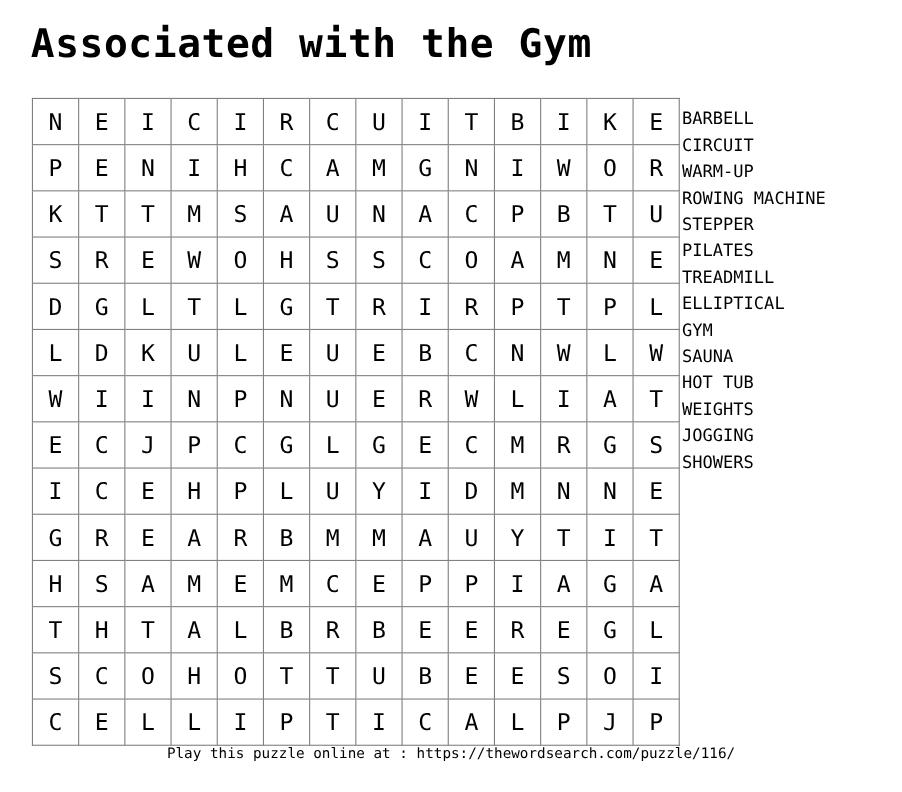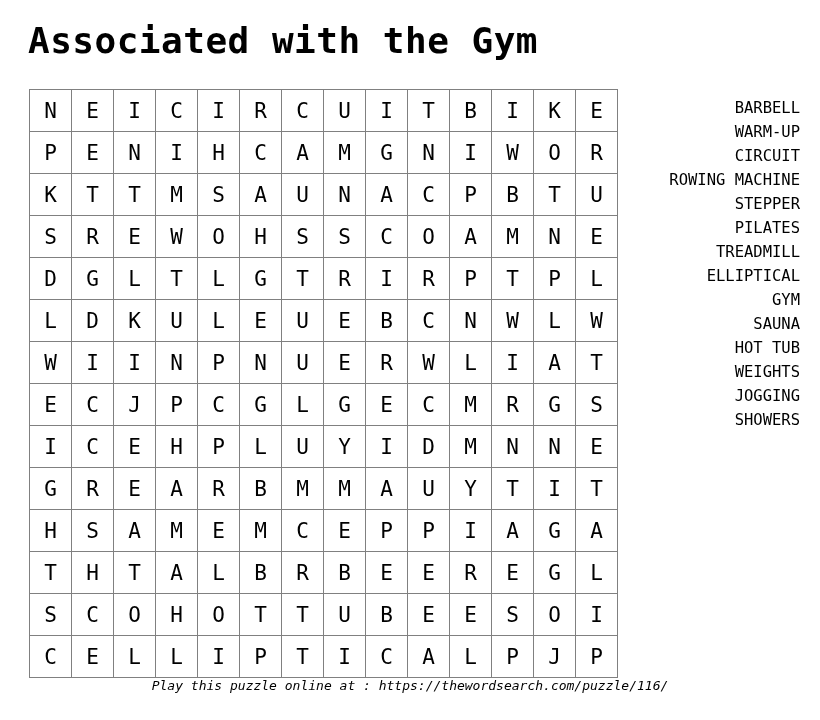--- a/index.html
+++ b/index.html
@@ -48,38 +48,37 @@
     font-size: 21px;
     font-family: "DejaVu Sans Mono", monospace;
     padding: 0;
     color: #000;
   }
   .words {
     position: absolute;
     left: 620px;
     top: 96px;
     width: 180px;
-    text-align: right;
+    text-align: left;
     font-size: 15.5px;
     line-height: 24px;
     font-family: "DejaVu Sans Mono", monospace;
   }
   .words div {
     white-space: nowrap;
   }
   .footer {
     position: absolute;
     left: 0;
     top: 678px;
     width: 820px;
     text-align: center;
     font-size: 13px;
     font-family: "DejaVu Sans Mono", monospace;
     color: #000;
-    font-style: italic;
   }
 </style>
 </head>
 <body>
 
 <div class="page">
 
   <div class="title">Associated with the Gym</div>
 
   <div class="grid-wrap">
@@ -308,22 +307,22 @@
             <td>P</td>
             <td>J</td>
             <td>P</td>
           </tr>
         </tbody>
     </table>
   </div>
 
   <div class="words">
       <div>BARBELL</div>
+      <div>CIRCUIT</div>
       <div>WARM-UP</div>
-      <div>CIRCUIT</div>
       <div>ROWING MACHINE</div>
       <div>STEPPER</div>
       <div>PILATES</div>
       <div>TREADMILL</div>
       <div>ELLIPTICAL</div>
       <div>GYM</div>
       <div>SAUNA</div>
       <div>HOT TUB</div>
       <div>WEIGHTS</div>
       <div>JOGGING</div>

